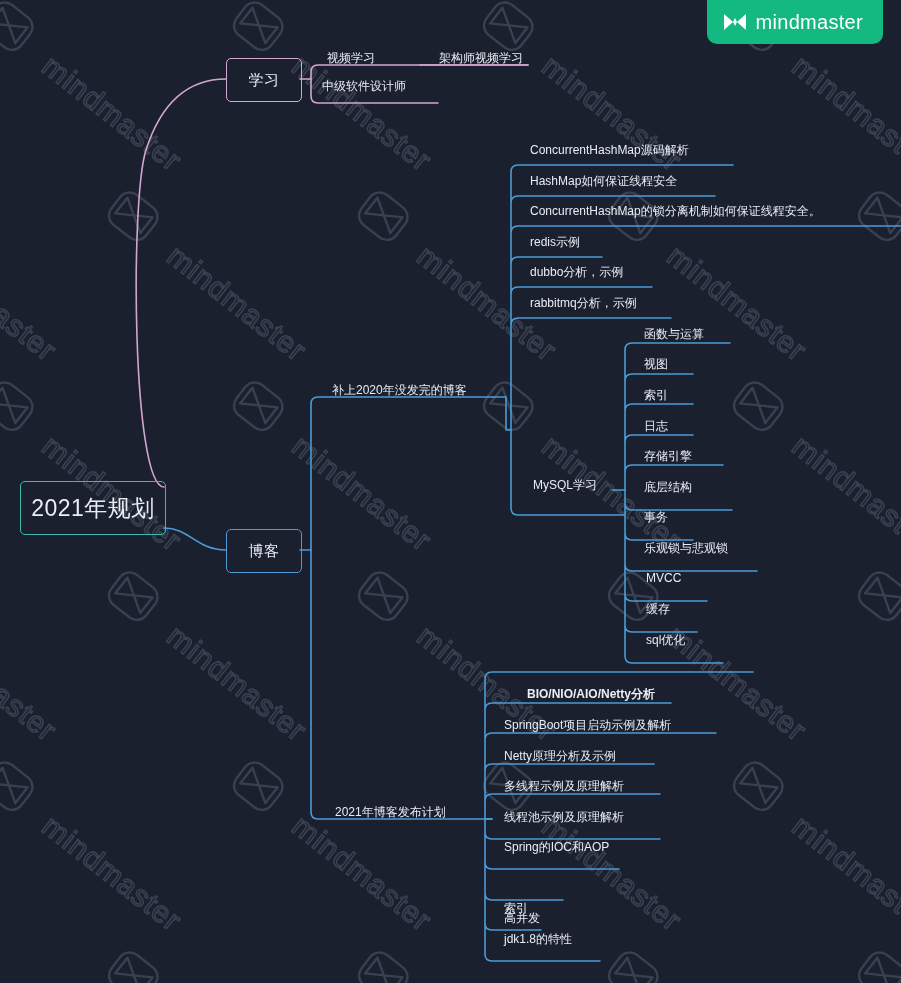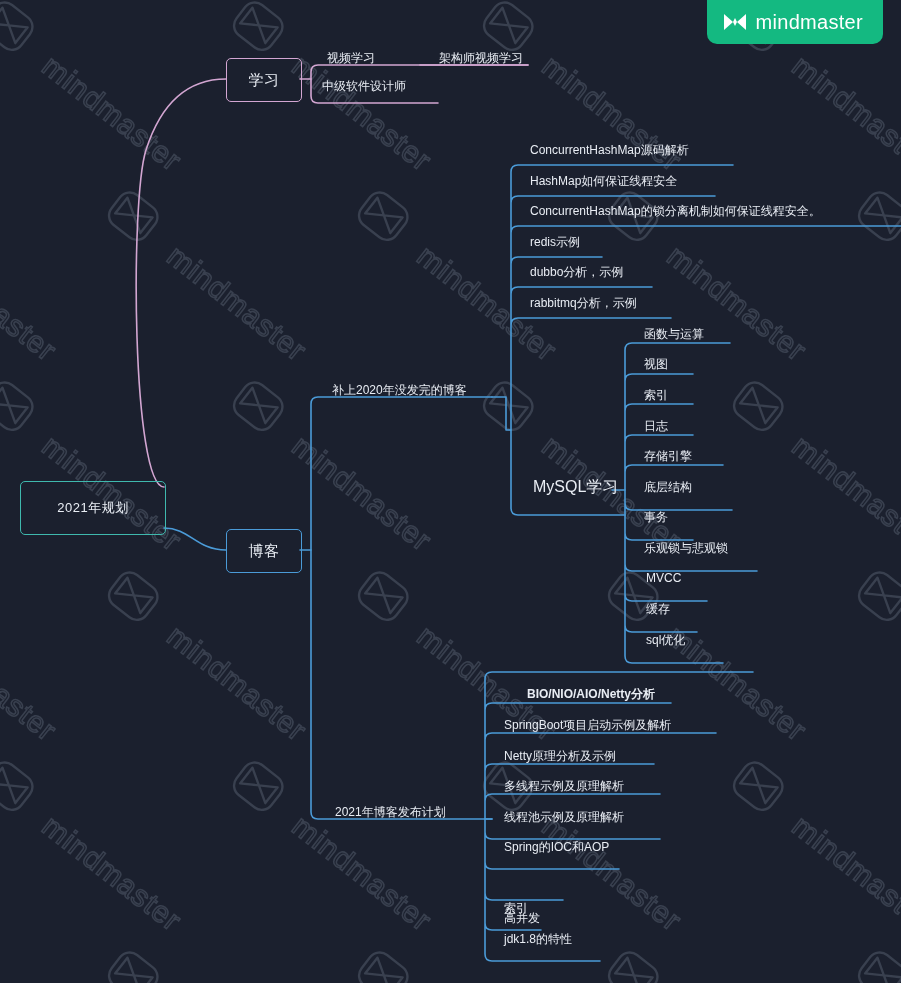--- a/index.html
+++ b/index.html
@@ -17,26 +17,26 @@
 
   .node{position:absolute;color:#e9edf4;white-space:nowrap;}
 
   
   .boxnode{
     border:1.6px solid #4b9bd8;border-radius:5px;
     background:transparent;
     display:flex;align-items:center;justify-content:center;
     font-size:15px;letter-spacing:.5px;
   }
-  .boxnode.root{border-color:#3fb9ae;font-size:13px;}
+  .boxnode.root{border-color:#3fb9ae;font-size:23px;}
   .boxnode.pinkbox{border-color:#d3a6d2;}
 
   
   .txt{font-size:12px;line-height:1;}
-  .txt.lg{font-size:16px;}
+  .txt.lg{font-size:12px;}
 
   
   #logo{
     position:absolute;right:18px;top:0;
     background:#14b981;border-radius:0 0 10px 10px;
     height:44px;padding:0 20px 0 16px;
     display:flex;align-items:center;gap:9px;z-index:5;
   }
   #logo .logotext{color:#fff;font-size:20px;letter-spacing:.3px;}
 </style>

